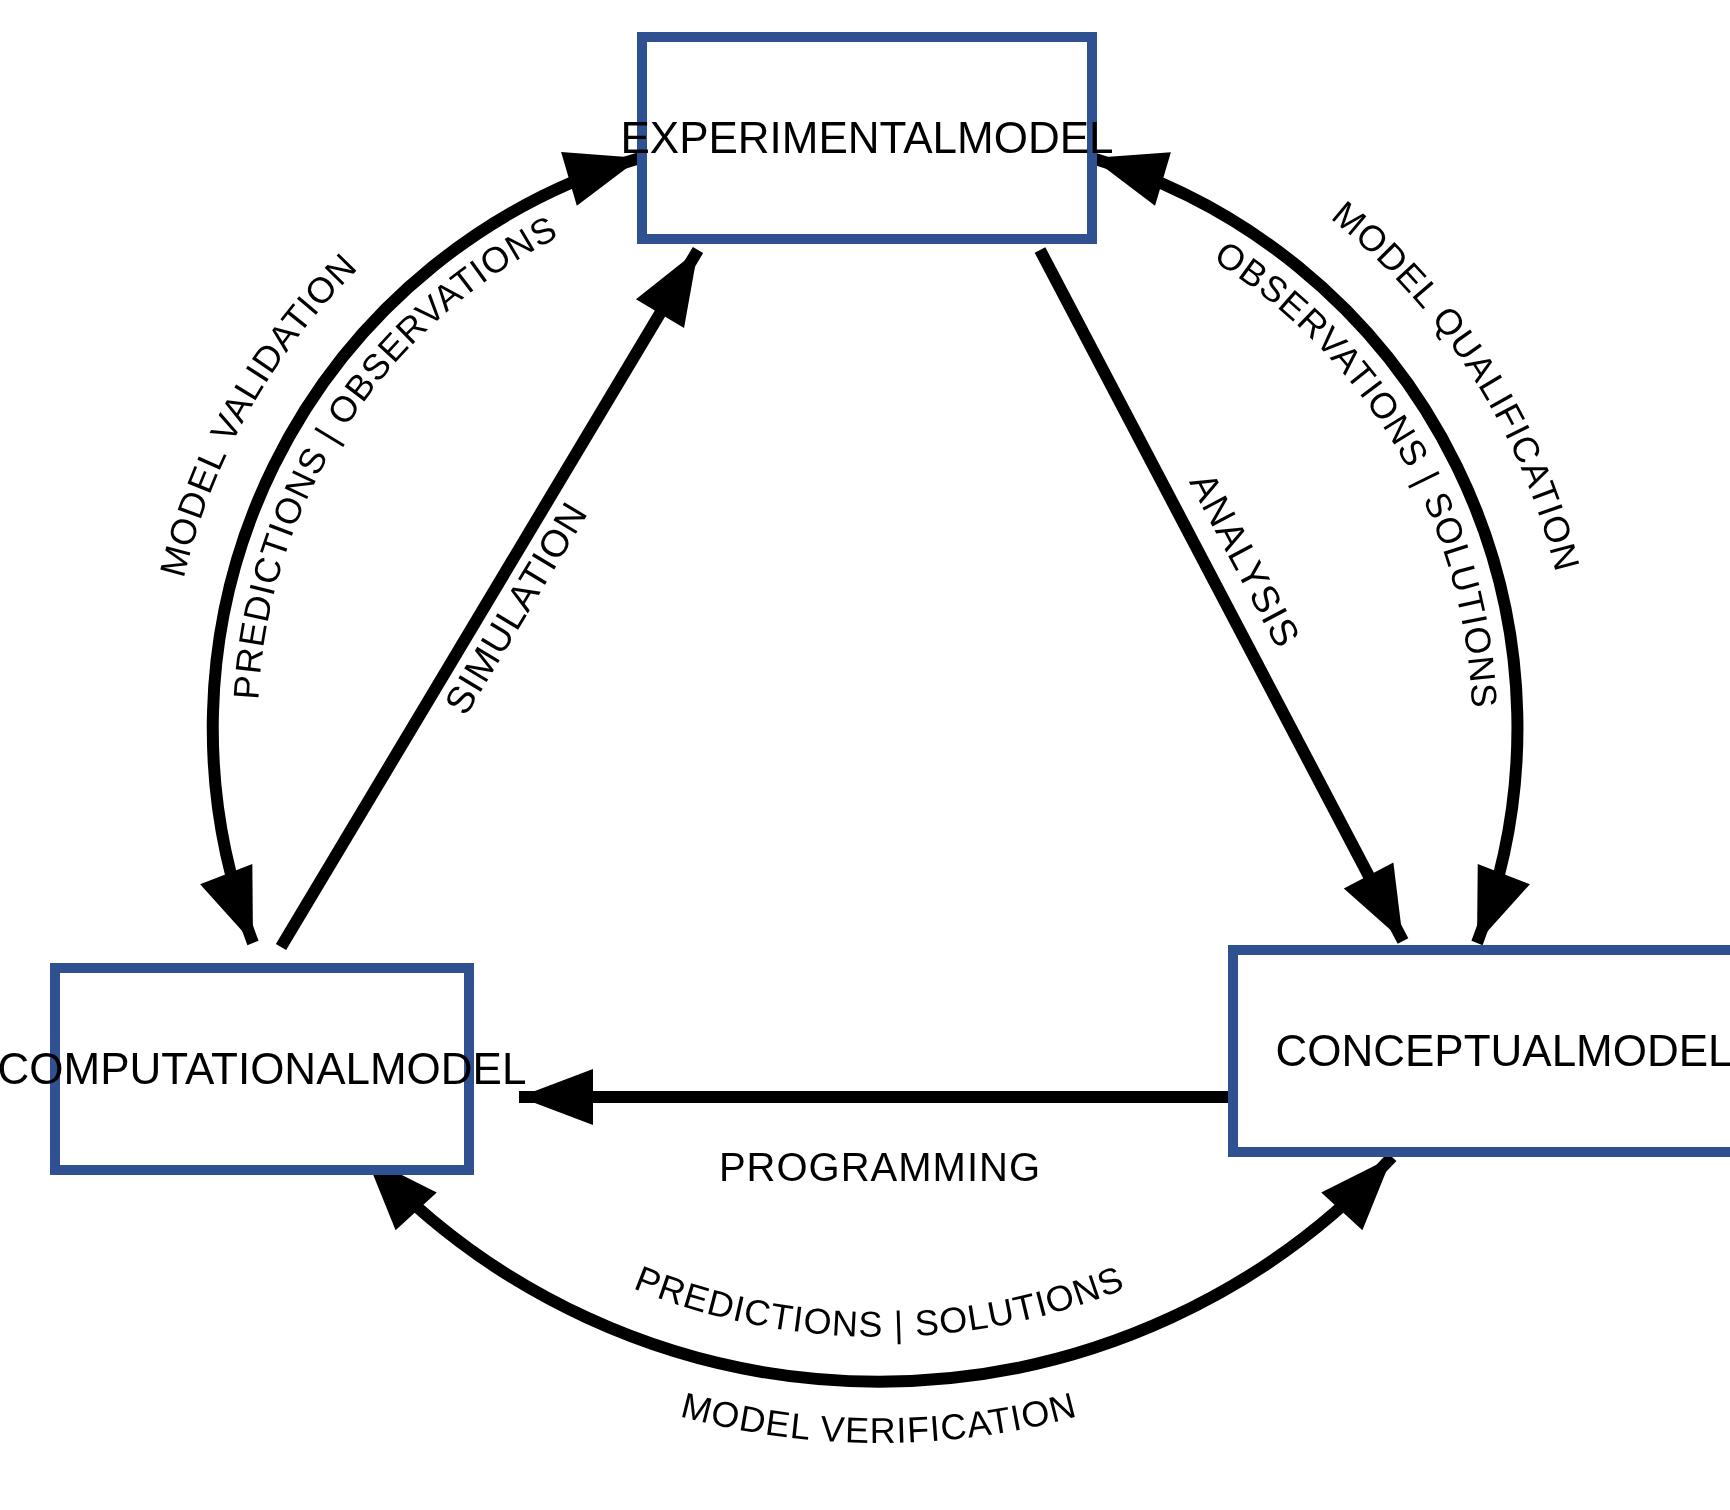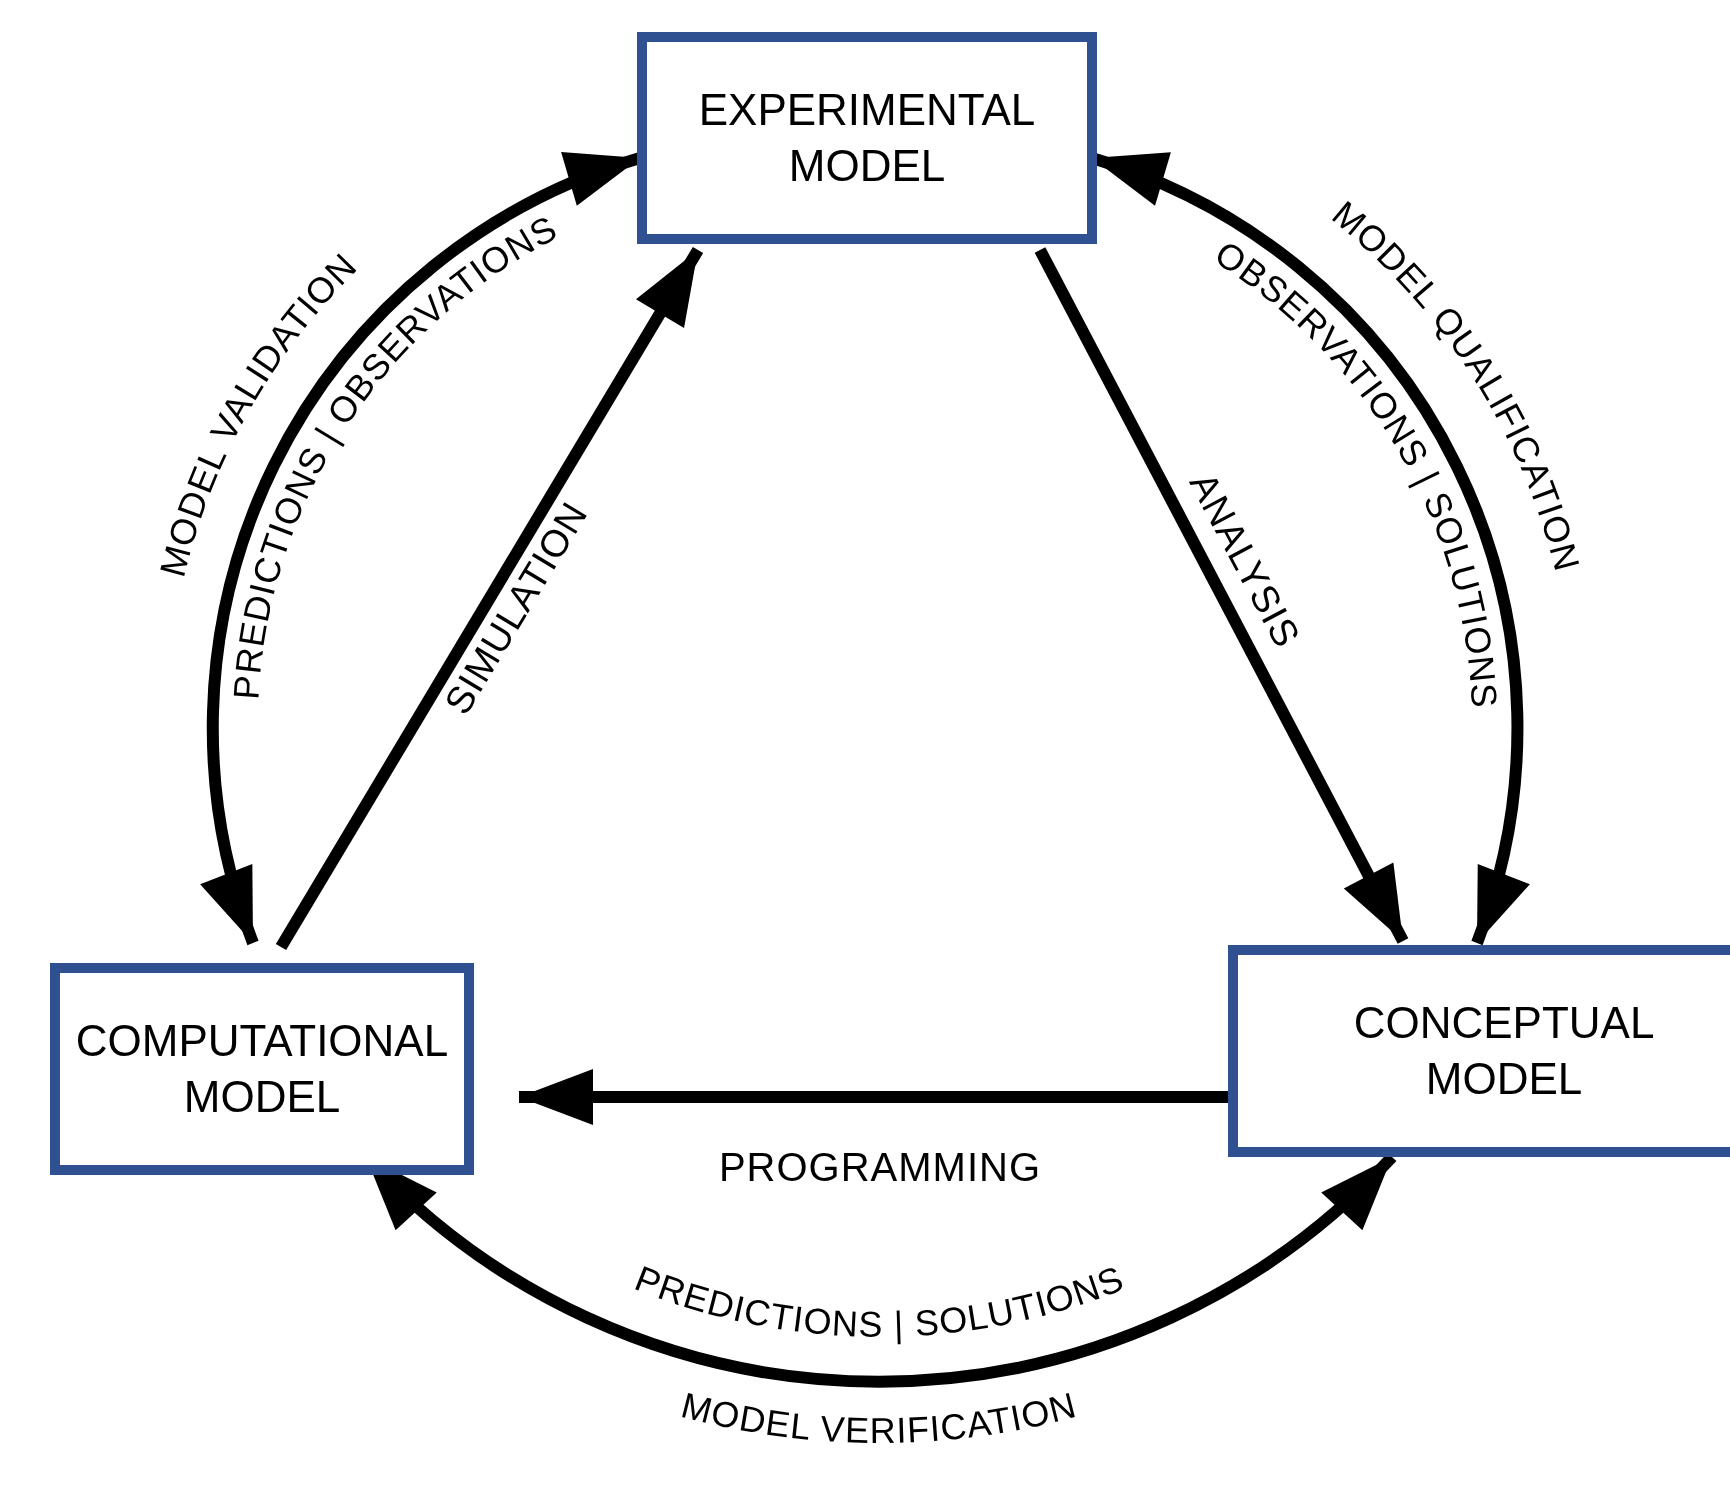--- a/index.html
+++ b/index.html
@@ -2,21 +2,21 @@
 <html><head>
 <meta charset="utf-8">
 <style>
   html, body { margin:0; padding:0; background:#ffffff; }
   body { width:1730px; height:1510px; font-family:"Liberation Sans", sans-serif; }
   .stage { position:relative; width:1730px; height:1510px; background:#ffffff; overflow:hidden; }
   svg.connector-layer { position:absolute; left:0; top:0; width:1730px; height:1510px; }
   .node {
     position:absolute; box-sizing:border-box; background:#ffffff;
     border:10px solid #2F5191;
-    display:flex; flex-direction:column; align-items:center; justify-content:center;
+    display:flex; flex-direction:row; align-items:center; justify-content:center;
     text-align:center; color:#000000; font-size:44px; line-height:1.28; font-weight:400;
   }
   #node-experimental  { left:637px;  top:32px;  width:460px; height:212px; }
   #node-computational { left:50px;   top:963px; width:424px; height:212px; }
   #node-conceptual    { left:1228px; top:945px; width:552px; height:212px; }
   svg text { fill:#000000; font-family:"Liberation Sans", sans-serif; }
   .curve-label { font-size:36px; letter-spacing:1px; }
   .line-label  { font-size:38px; letter-spacing:1px; }
   .prog-label  { font-size:40px; letter-spacing:1px; }
   .edge { stroke:#000000; stroke-width:12; fill:none; }

